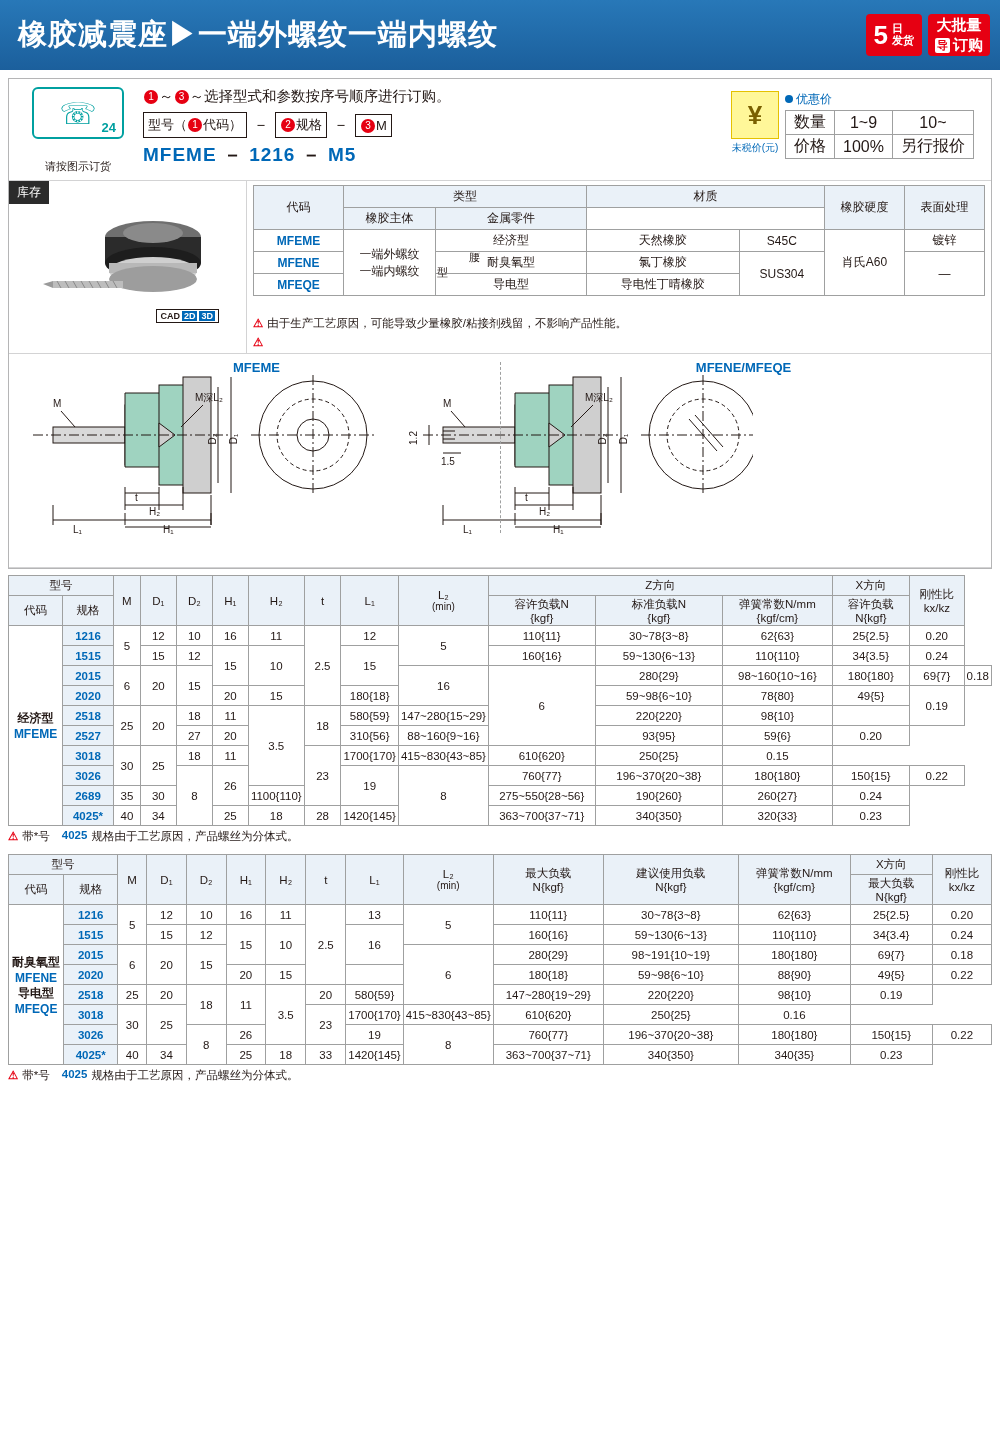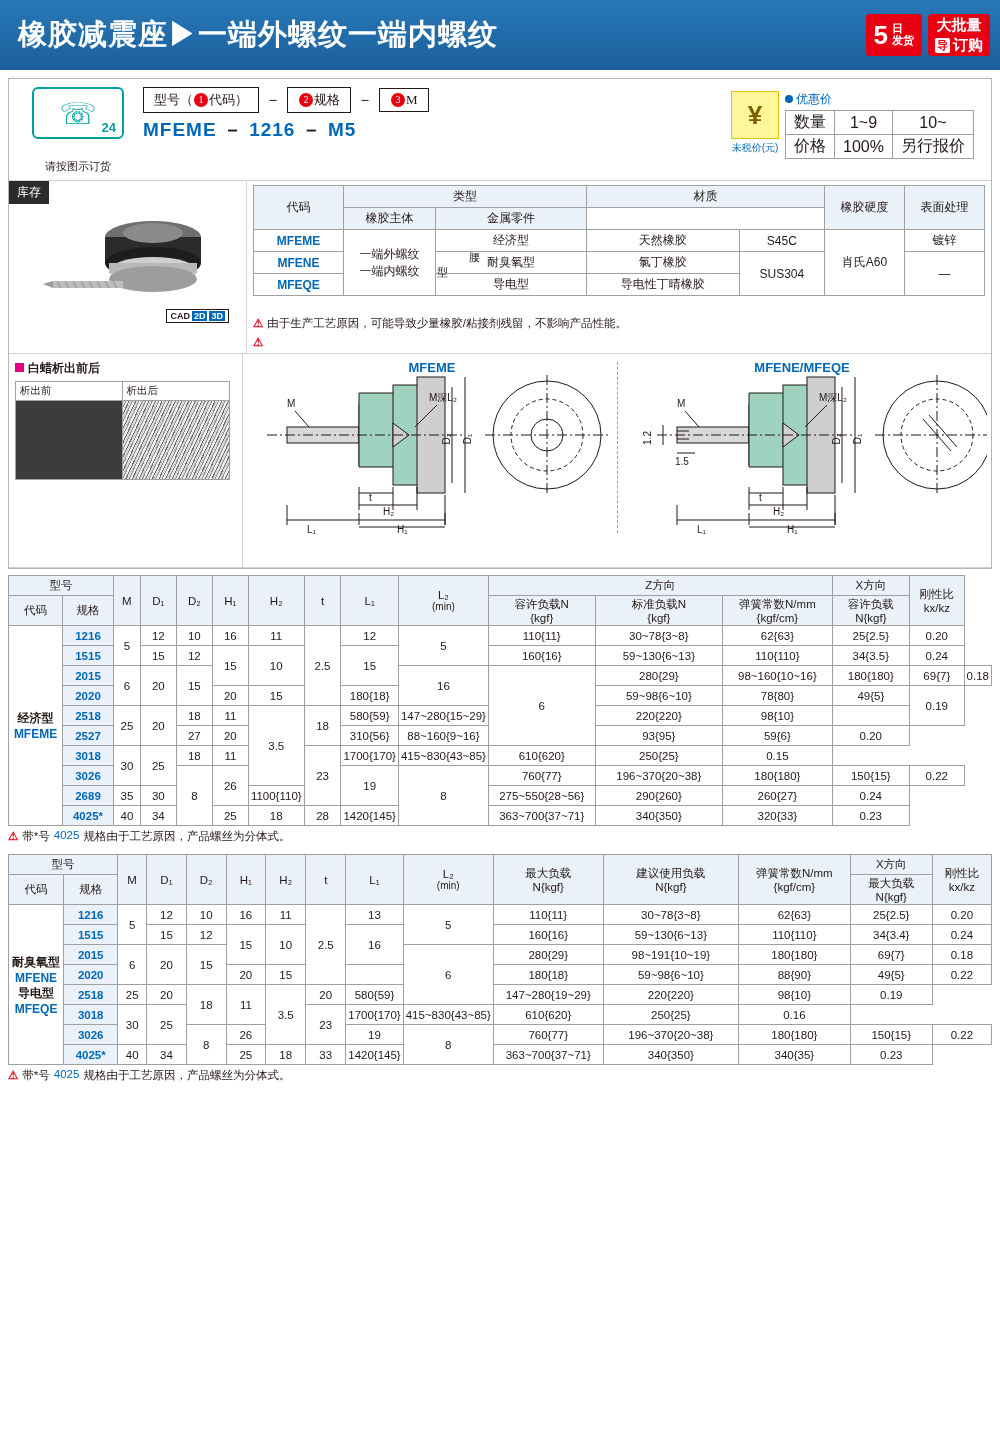--- a/index.html
+++ b/index.html
@@ -81,23 +81,22 @@
   .order-mid { flex: 1; padding-left: 6px; }
   .order-line1 { font-size: 14.5px; margin-bottom: 6px; }
   .circ {
     display: inline-block; width: 14px; height: 14px; line-height: 14px;
     border-radius: 50%; background: #e60012; color: #fff; font-size: 10px;
     text-align: center; vertical-align: 1px; margin: 0 1px;
   }
   .model-box {
     display: inline-block;
     border: 1px solid #231815;
-    padding: 3px 10px;
+    padding: 3px 4px;
     font-size: 13px;
-    font-family: Liberation Serif, serif;
   }
   .code-line {
     margin-top: 4px;
     font-size: 19px;
     font-weight: bold;
     color: #0068b7;
     letter-spacing: 1px;
   }
   .code-line .sep { color:#231815; }
   .price-block {
@@ -134,21 +133,21 @@
     padding: 3px 8px;
     z-index: 3;
   }
   .prod-img {
     width: 228px; height: 136px;
     margin-top: 4px;
     position: relative;
     background: #fff;
   }
   .cad-tag {
-    position: absolute; right: 12px; bottom: 2px;
+    position: absolute; right: 22px; bottom: 2px;
     border: 1px solid #231815; font-size: 9px; padding: 1px 3px;
     background: #fff; font-weight: bold;
   }
   .cad-tag .sq { background:#0068b7;color:#fff;padding:0 2px;margin-left:2px;}
   .spec-cell { flex: 1; padding: 4px 6px; }
   table.spec { border-collapse: collapse; width: 100%; font-size: 12px; }
   table.spec th, table.spec td {
     border: 1px solid #9fa0a0; text-align: center; padding: 2px 2px;
   }
   table.spec th { background: #eaf1f8; font-weight: normal; }
@@ -174,21 +173,21 @@
   .dwg-note { font-size: 11.5px; text-align:center; margin-top: 2px; }
 
   
   .dtable { border-collapse: collapse; width: 984px; margin: 6px 8px 0 8px; font-size: 11.5px; }
   .dtable th, .dtable td { border: 1px solid #9fa0a0; text-align: center; padding: 1px 2px; height: 20px;}
   .dtable th { background: #eaf1f8; font-weight: normal; }
   .dtable td.spec-blue { color: #0068b7; font-weight: bold; background: #eaf1f8; }
   .dtable td.left-label { font-weight: bold; font-size: 12px; }
   .dtable td.left-label .blue { color: #0068b7; }
   .foot-note { font-size: 11.5px; margin: 3px 8px 0 8px; display:flex; gap:4px; }
-  .foot-note .blue { color:#0068b7; font-weight:normal; }
+  .foot-note .blue { color:#0068b7; font-weight:bold;margin-left:8px; }
   svg { display:block; }
 </style>
 </head>
 <body>
 
 <div class="header">
   <div class="header-title">橡胶减震座▶一端外螺纹一端内螺纹</div>
   <div class="header-badges">
     <div class="badge-red">
       <span class="big">5</span>
@@ -211,20 +210,23 @@
 
   <div class="order-row">
     <div class="phone-block">
       <div class="phone-icon">
         ☏<span class="num24">24</span>
       </div>
       <div style="margin-top:20px;">请按图示订货</div>
     </div>
 
     <div class="order-mid">
+      <div class="order-line1">
+        <span class="circ">1</span>～<span class="circ">3</span><span>～选择型式和参数按序号顺序进行订购。</span>
+      </div>
       <div style="display:flex;align-items:center;gap:6px;">
         <span class="model-box">
           <span>型号（</span><span class="circ">1</span><span>代码）</span>
         </span>
         <span>－</span>
         <span class="model-box">
           <span class="circ">2</span><span>规格</span>
         </span>
         <span>－</span>
         <span class="model-box">
@@ -344,33 +346,20 @@
         <span class="note-ic">⚠</span>
         <span>由于生产工艺原因，可能导致少量橡胶/粘接剂残留，不影响产品性能。</span>
       </div>
       <div class="note">
         <span class="note-ic">⚠</span>
       </div>
     </div>
   </div>
 
   <div class="wax-row">
-    <div class="wax-left">
-      <div class="wax-title"><span class="sq"></span><span>白蜡析出前后</span></div>
-      <div class="wax-box">
-        <div class="wax-cell" style="border-right:1px solid #9fa0a0;">
-          <div class="wax-cap">析出前</div>
-          <div class="wax-img wax-a"></div>
-        </div>
-        <div class="wax-cell">
-          <div class="wax-cap">析出后</div>
-          <div class="wax-img wax-b"></div>
-        </div>
-      </div>
-    </div>
 
     <div class="dwg-area">
       <div class="dwg-head">
         <div>MFEME</div>
         <div>MFENE/MFEQE</div>
       </div>
       <div class="dwg-split"></div>
 
       <svg width="740" height="190" viewBox="0 0 740 190">
 
@@ -627,21 +616,21 @@
     <td>180{180}</td>
     <td>150{15}</td>
     <td>0.22</td>
   </tr>
   <tr>
     <td class="spec-blue">2689</td>
     <td>35</td>
     <td>30</td>
     <td>1100{110}</td>
     <td>275~550{28~56}</td>
-    <td>290{260}</td>
+    <td>190{260}</td>
     <td>260{27}</td>
     <td>0.24</td>
   </tr>
   <tr>
     <td class="spec-blue">4025*</td>
     <td>40</td>
     <td>34</td>
     <td>25</td>
     <td>18</td>
     <td>28</td>

